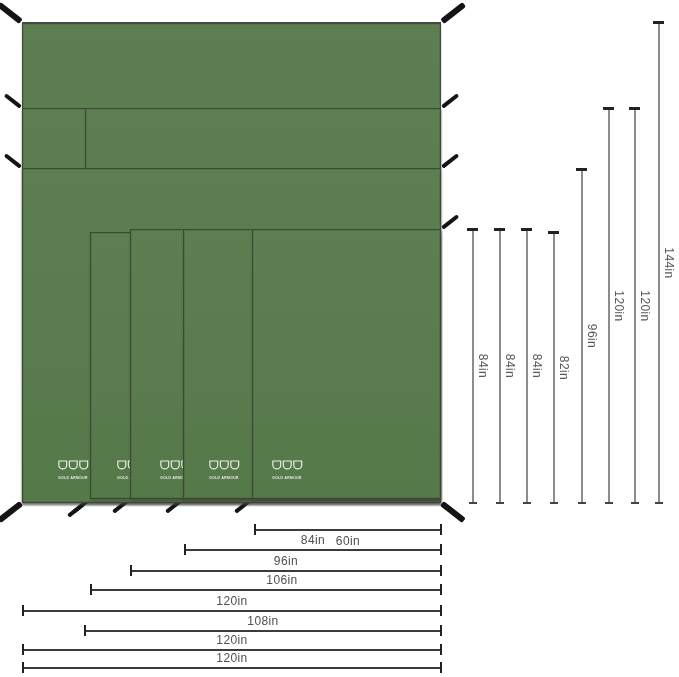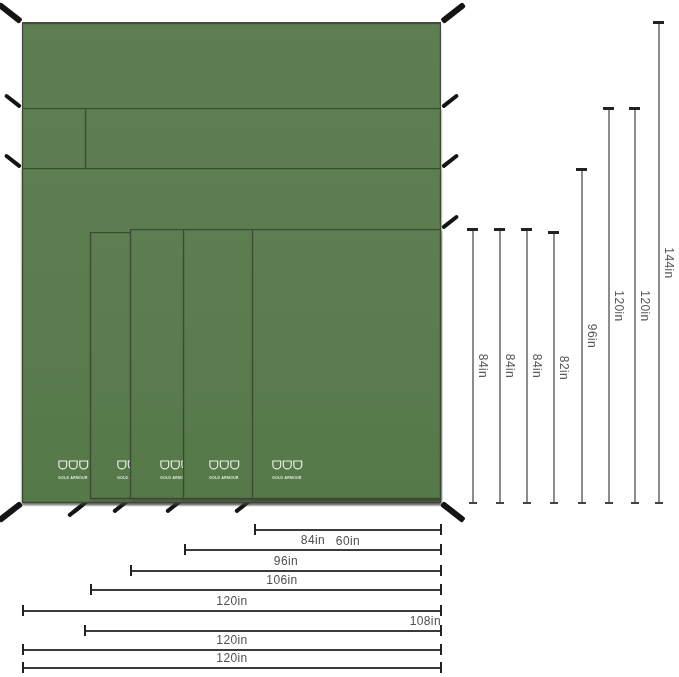--- a/index.html
+++ b/index.html
@@ -149,21 +149,21 @@
       <div class="wdim">
         <div class="line" style="left: 23px; top: 610px; width: 418px;"></div>
         <div class="tick" style="left: 22px; top: 605px;"></div>
         <div class="tick" style="left: 440px; top: 605px;"></div>
         <div class="dim-label" style="left: 23px; width: 418px; top: 594px;">120in</div>
       </div>
       <div class="wdim">
         <div class="line" style="left: 85px; top: 630px; width: 356px;"></div>
         <div class="tick" style="left: 84px; top: 625px;"></div>
         <div class="tick" style="left: 440px; top: 625px;"></div>
-        <div class="dim-label" style="left: 85px; width: 356px; top: 614px; text-align: right;">108in</div>
+        <div class="dim-label" style="left: 85px; width: 356px; top: 614px;">108in</div>
       </div>
       <div class="wdim">
         <div class="line" style="left: 23px; top: 649px; width: 418px;"></div>
         <div class="tick" style="left: 22px; top: 644px;"></div>
         <div class="tick" style="left: 440px; top: 644px;"></div>
         <div class="dim-label" style="left: 23px; width: 418px; top: 633px;">120in</div>
       </div>
       <div class="wdim">
         <div class="line" style="left: 23px; top: 667px; width: 418px;"></div>
         <div class="tick" style="left: 22px; top: 662px;"></div>

